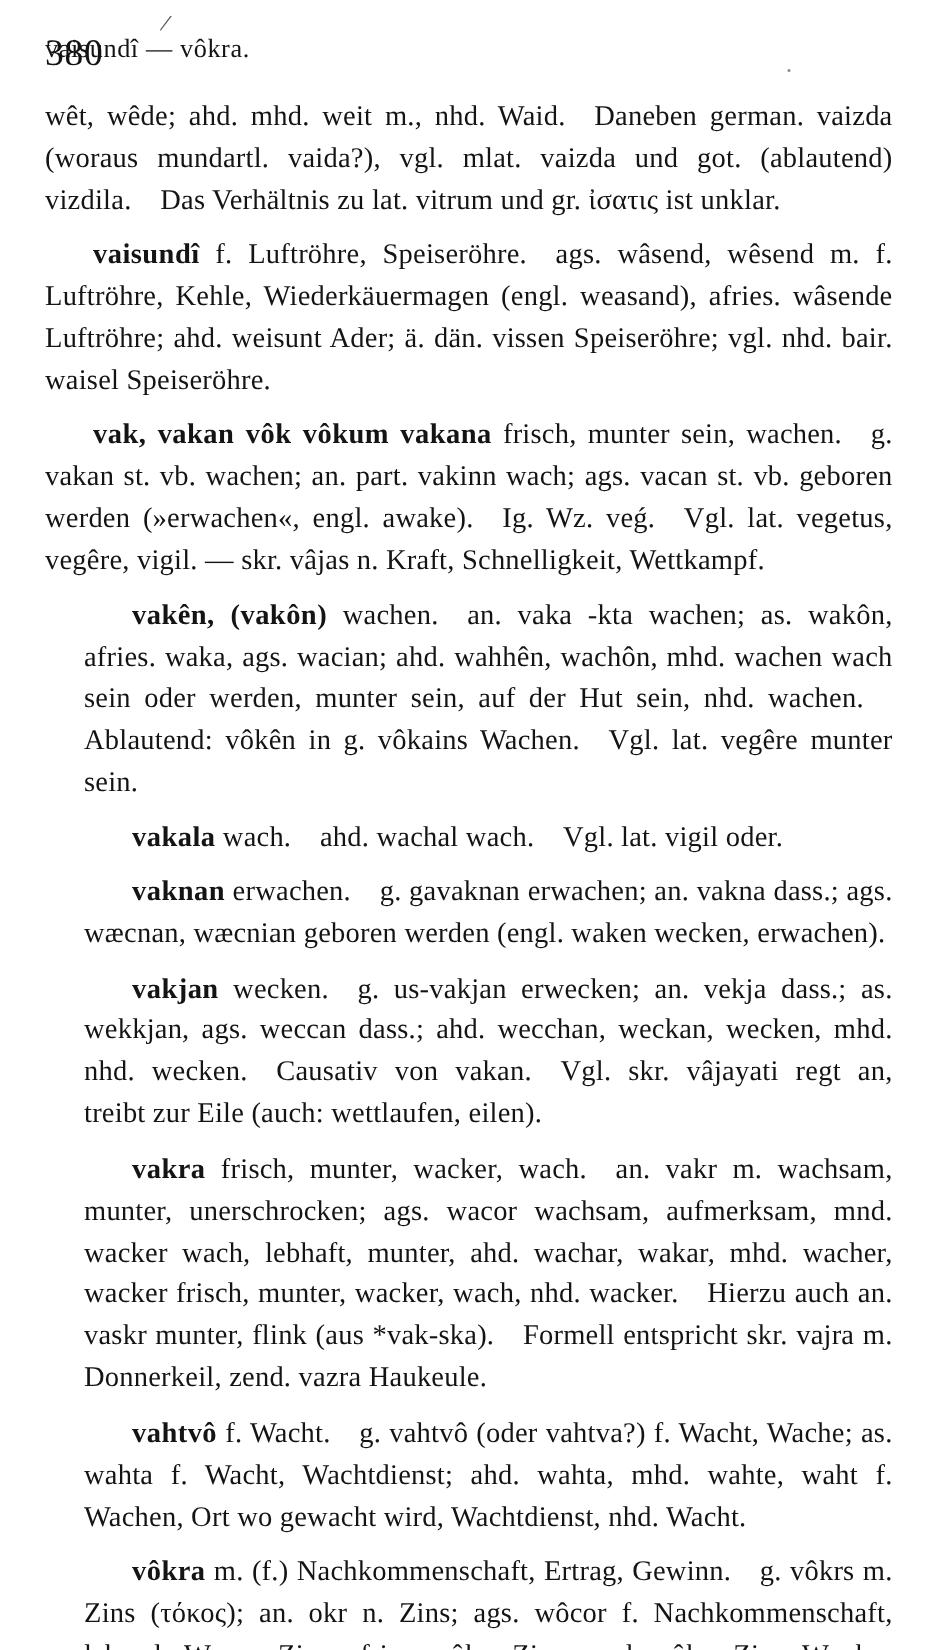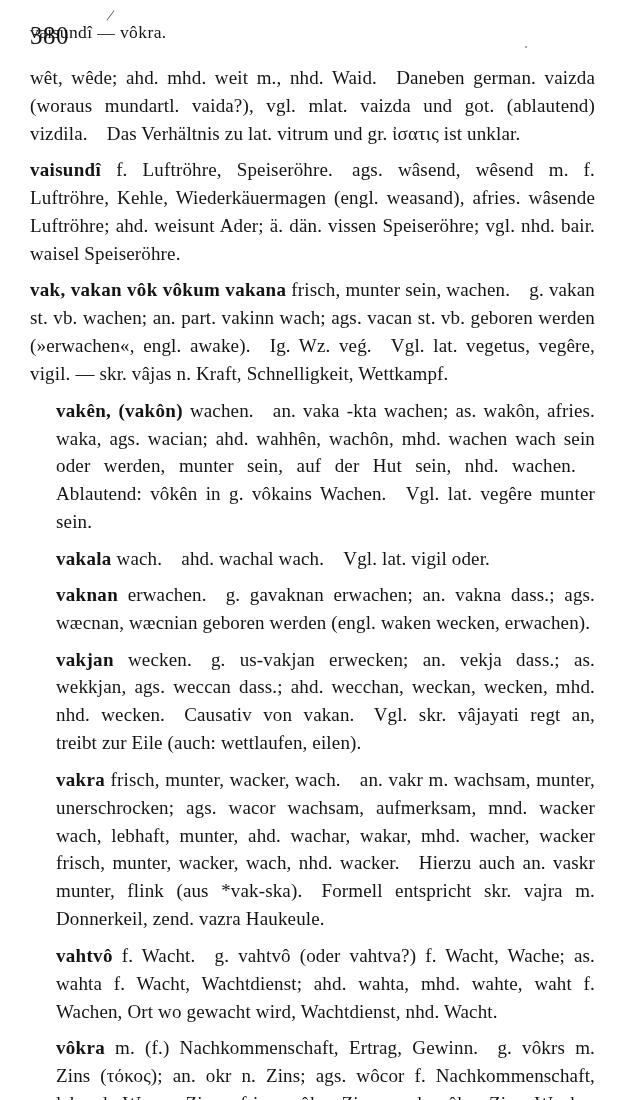--- a/index.html
+++ b/index.html
@@ -69,20 +69,21 @@
   }
   .entry.indented {
     padding-left: 26px;
   }
   .entry.first {
     margin-top: 2px;
   }
   .hw {
     font-weight: bold;
     letter-spacing: 0.3px;
+    margin-left: 32px;
   }
 </style>
 </head>
 <body>
 
 <div class="page">
 
   <div class="header">
     <span class="stroke">/</span>
     <span class="folio">380</span>

